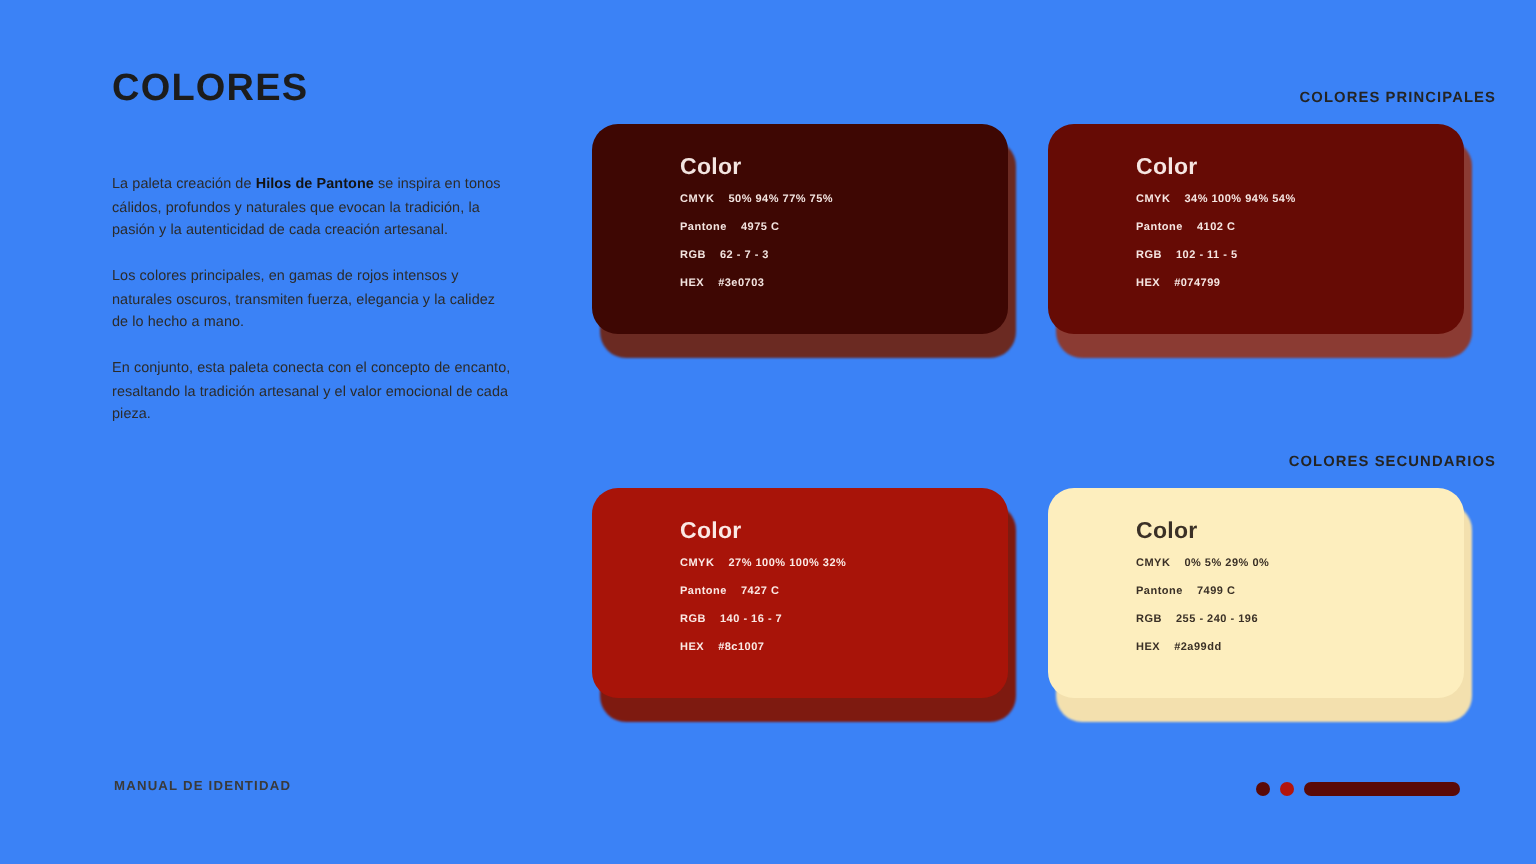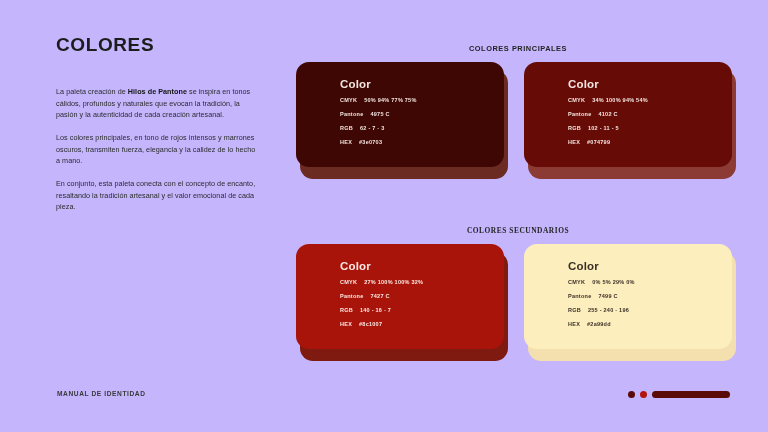--- a/index.html
+++ b/index.html
@@ -5,21 +5,21 @@
   * { box-sizing: border-box; margin: 0; padding: 0; }
   html, body {
     width: 768px; height: 432px;
     background: #ffffff;
     font-family: "Liberation Sans", sans-serif;
     overflow: hidden;
   }
   .slide {
     position: relative;
     width: 768px; height: 432px;
-    background: #c4b5fd;
+    background: #3b82f6;
   }
 
   
   .left-col {
     position: absolute;
     left: 56px; top: 34px;
     width: 200px;
   }
   .page-title {
     font-size: 19px;
@@ -38,26 +38,26 @@
   .body-copy p:last-child { margin-bottom: 14px; }
   .body-copy b { font-weight: 700; color: #141414; }
 
   
   .section-header {
     position: absolute;
     font-size: 7.4px;
     font-weight: 700;
     letter-spacing: 0.55px;
     color: #242424;
-    text-align: center;
+    text-align: right;
     width: 460px;
     left: 288px;
   }
   .section-header.primary   { top: 44px; }
-  .section-header.secondary { top: 226px; font-family: Liberation Serif, serif; }
+  .section-header.secondary { top: 226px; }
 
   
   .card-grid {
     position: absolute;
     left: 296px;
     width: 452px;
   }
   .card-grid.row-primary   { top: 62px; }
   .card-grid.row-secondary { top: 244px; }
 
@@ -129,21 +129,21 @@
 </head>
 <body style="background: rgb(255, 255, 255);">
 
 <div class="slide">
 
   <div class="left-col">
     <div class="page-title">COLORES</div>
 
     <div class="body-copy">
       <p><span>La paleta creación de </span><b>Hilos de Pantone</b><span> se inspira en tonos cálidos, profundos y naturales que evocan la tradición, la pasión y la autenticidad de cada creación artesanal.</span></p>
-      <p>Los colores principales, en tono de rojos intensos y marrones oscuros, transmiten fuerza, elegancia y la calidez de lo hecho a mano.</p>
+      <p>Los colores principales, en gamas de rojos intensos y naturales oscuros, transmiten fuerza, elegancia y la calidez de lo hecho a mano.</p>
       <p>En conjunto, esta paleta conecta con el concepto de encanto, resaltando la tradición artesanal y el valor emocional de cada pieza.</p>
     </div>
   </div>
 
   <div class="section-header primary">COLORES PRINCIPALES</div>
   <div class="section-header secondary">COLORES SECUNDARIOS</div>
 
   <div class="card-grid row-primary">
 
     <div class="card-wrap col-1">

